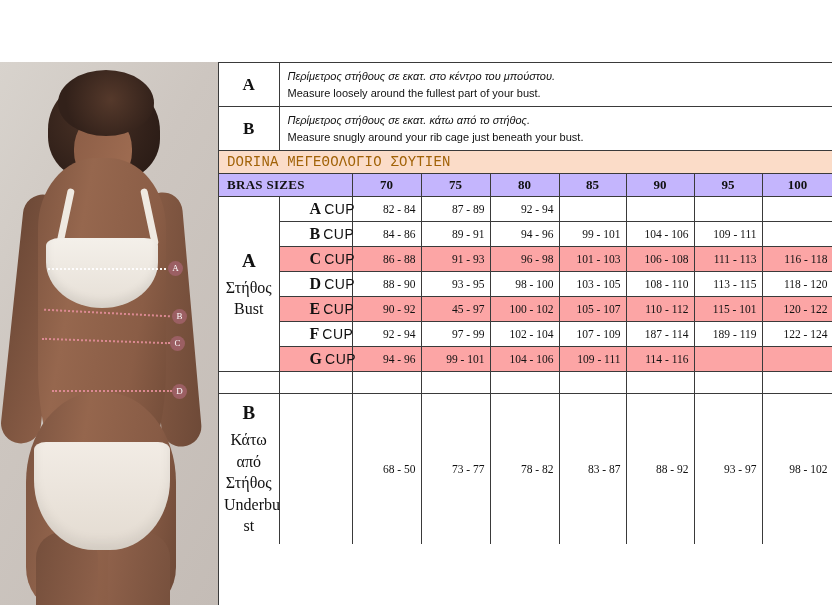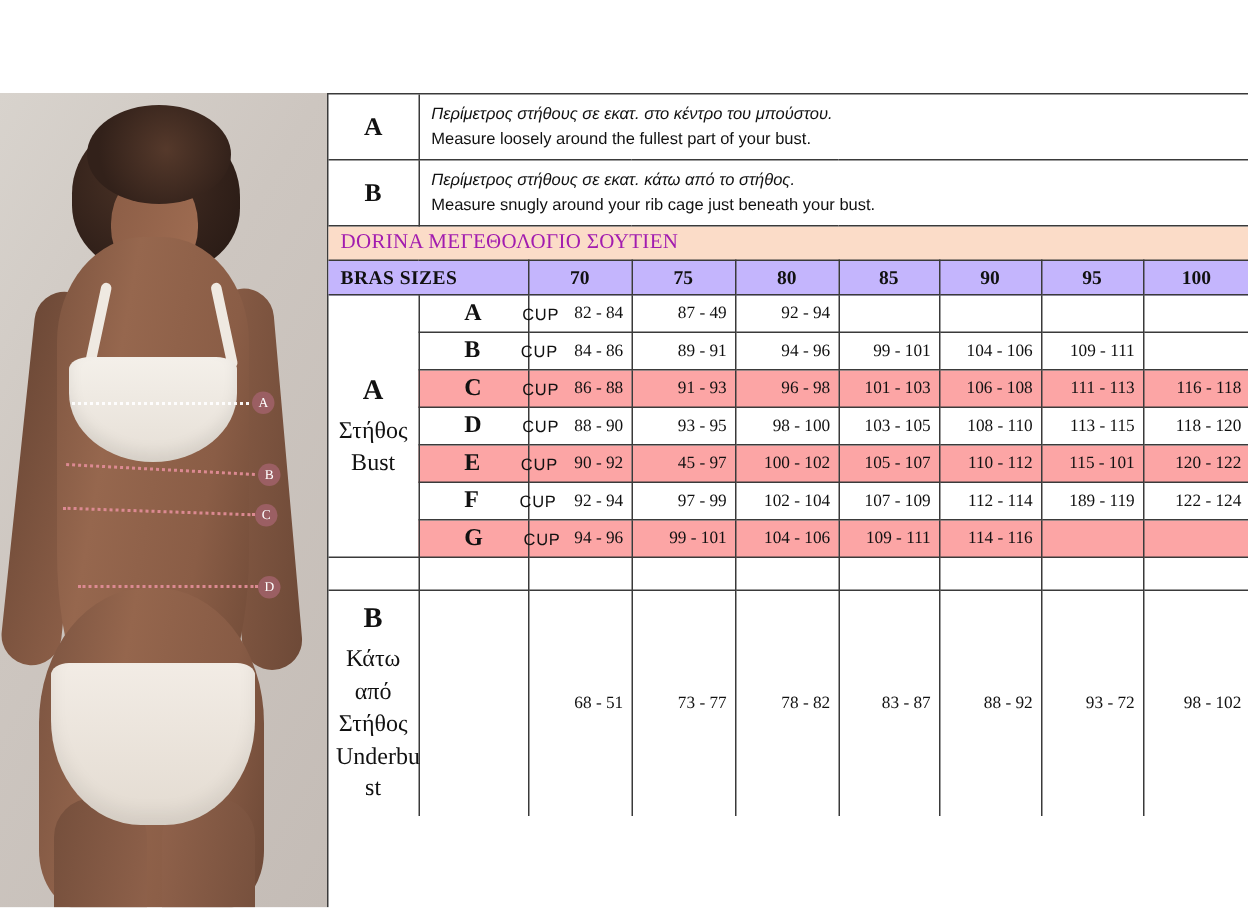--- a/index.html
+++ b/index.html
@@ -204,23 +204,23 @@
     line-height: 1.5;
     font-size: 11px;
   }
   .desc .gr { font-style: italic; }
   .title-row td {
     background: #fbdcc8;
     text-align: left;
     padding: 3px 8px;
   }
   .title-gr {
-    font-family: Liberation Serif, serif;
+    font-family: Liberation Mono, monospace;
     font-size: 14px;
-    color: #a21caf;
+    color: #a16207;
     font-weight: normal;
     letter-spacing: .2px;
   }
   .head-row td {
     background: #c4b5fd;
     font-weight: bold;
   }
   .head-label {
     text-align: left;
     padding-left: 8px;
@@ -239,23 +239,22 @@
     padding-left: 30px;
     white-space: nowrap;
   }
   .cup-letter {
     font-family: "Liberation Serif", serif;
     font-size: 16px;
     font-weight: bold;
   }
   .cup-word {
     font-family: "Liberation Sans", sans-serif;
-    font-size: 11px;
+    font-size: 14px;
     letter-spacing: .5px;
-    margin-left: 24px;
   }
   .shade td { background: #fca5a5; }
   .val { font-family: "Liberation Serif", serif; font-size: 11.5px; text-align: right; }
   .sidecell {
     font-family: "Liberation Serif", serif;
     vertical-align: middle;
     line-height: 1.35;
   }
   .side-big {
     font-size: 19px;
@@ -353,21 +352,21 @@
           <td rowspan="7" class="sidecell">
             <span class="side-big">A</span>
             <span class="side-small">Στήθος</span>
             <span class="side-small">Bust</span>
           </td>
           <td class="cup-cell">
             <span class="cup-letter">A</span>
             <span class="cup-word">CUP</span>
           </td>
           <td class="val">82 - 84</td>
-          <td class="val">87 - 49</td>
+          <td class="val">87 - 89</td>
           <td class="val">92 - 94</td>
           <td class="val"></td>
           <td class="val"></td>
           <td class="val"></td>
           <td class="val"></td>
         </tr>
 
         <tr>
           <td class="cup-cell">
             <span class="cup-letter">B</span>
@@ -426,21 +425,21 @@
 
         <tr>
           <td class="cup-cell">
             <span class="cup-letter">F</span>
             <span class="cup-word">CUP</span>
           </td>
           <td class="val">92 - 94</td>
           <td class="val">97 - 99</td>
           <td class="val">102 - 104</td>
           <td class="val">107 - 109</td>
-          <td class="val">112 - 114</td>
+          <td class="val">187 - 114</td>
           <td class="val">189 - 119</td>
           <td class="val">122 - 124</td>
         </tr>
 
         <tr class="shade">
           <td class="cup-cell">
             <span class="cup-letter">G</span>
             <span class="cup-word">CUP</span>
           </td>
           <td class="val">94 - 96</td>
@@ -467,25 +466,25 @@
         <tr style="height:150px">
           <td class="sidecell nb-bottom">
             <span class="side-big">B</span>
             <span class="side-small">Κάτω</span>
             <span class="side-small">από</span>
             <span class="side-small">Στήθος</span>
             <span class="side-small">Underbu</span>
             <span class="side-small">st</span>
           </td>
           <td class="nb-bottom"></td>
-          <td class="val nb-bottom">68 - 51</td>
+          <td class="val nb-bottom">68 - 50</td>
           <td class="val nb-bottom">73 - 77</td>
           <td class="val nb-bottom">78 - 82</td>
           <td class="val nb-bottom">83 - 87</td>
           <td class="val nb-bottom">88 - 92</td>
-          <td class="val nb-bottom">93 - 72</td>
+          <td class="val nb-bottom">93 - 97</td>
           <td class="val nb-bottom">98 - 102</td>
         </tr>
 
       </tbody>
     </table>
   </div>
 </div>
 
 </body></html>

